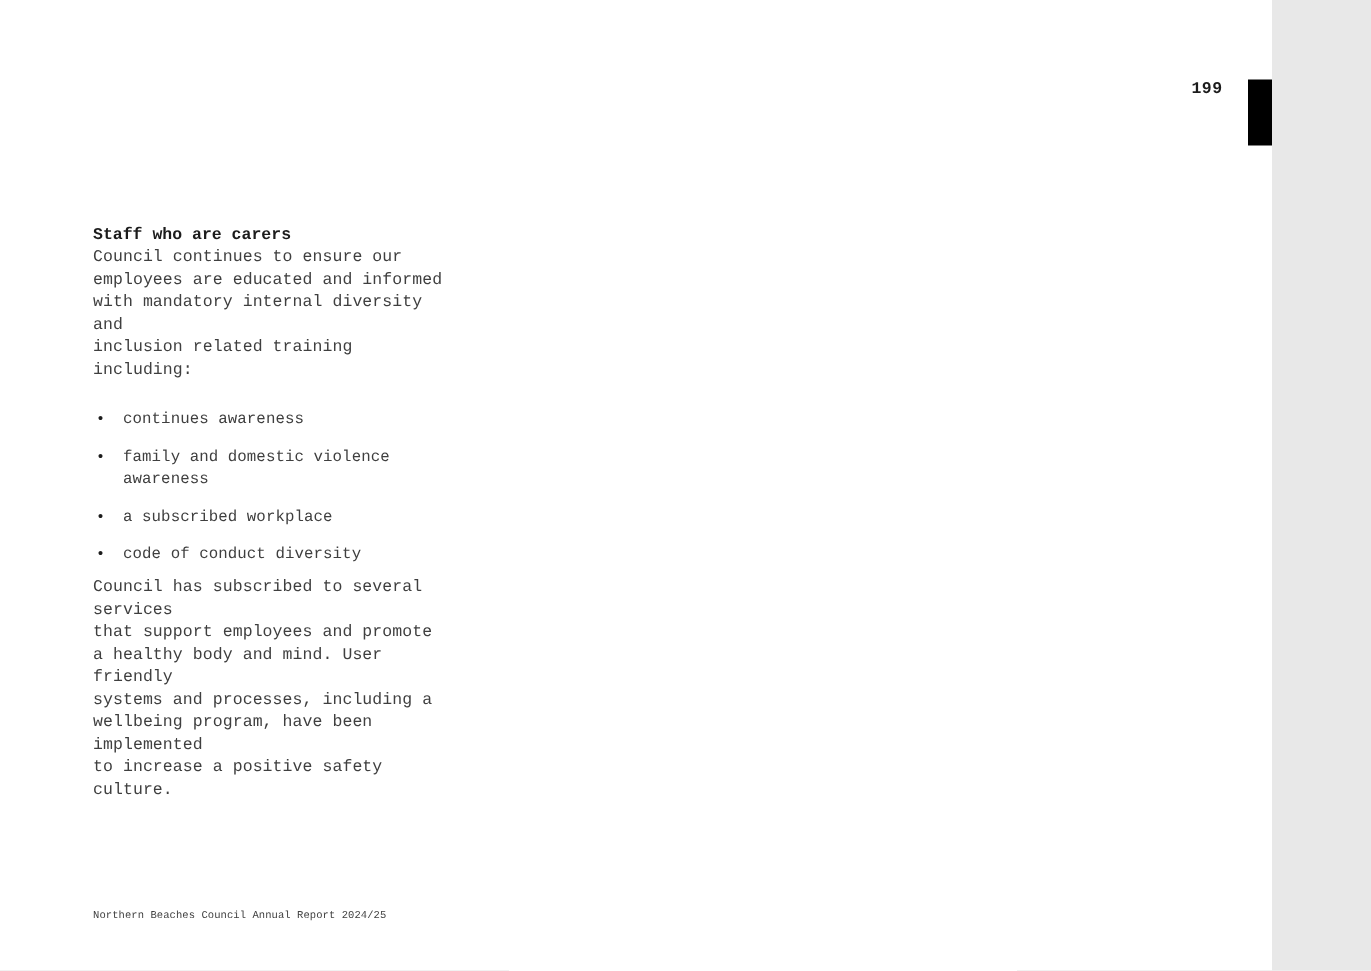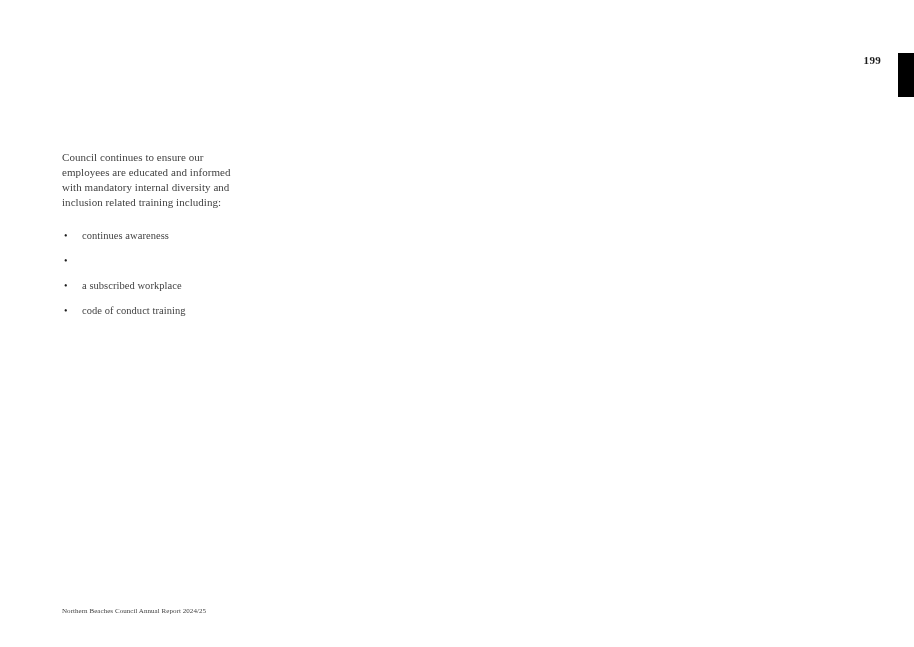--- a/index.html
+++ b/index.html
@@ -1,22 +1,22 @@
 <!DOCTYPE html>
 <html style="--background: #ffffff; --heading-text: #1c1c1c; --body-text: #3f3f3f; --tab-bar: #000000;"><head>
 <meta charset="utf-8">
 <style>
   * { box-sizing: border-box; }
   html, body { margin: 0; padding: 0; background: #e8e8e8; }
   .page {
     position: relative;
-    width: 914px;
+    width: 848px;
     height: 647px;
     background: var(--background, #ffffff);
-    font-family: Liberation Serif, serif;
+    font-family: Liberation Mono, monospace;
     overflow: hidden;
   }
   .page-number {
     position: absolute;
     top: 54px;
     right: 33px;
     font-size: 11px;
     line-height: 13px;
     font-weight: bold;
     letter-spacing: 0.3px;
@@ -89,43 +89,51 @@
 <body>
 
 <div class="page">
 
   <div class="page-number">199</div>
 
   <div class="edge-tab"></div>
 
   <div class="content">
 
+    <h3>Staff who are carers</h3>
 
     <p>Council continues to ensure our
 employees are educated and informed
 with mandatory internal diversity and
 inclusion related training including:</p>
 
     <ul>
       <li>
         <span class="bullet">•</span>
         <span>continues awareness</span>
       </li>
       <li>
         <span class="bullet">•</span>
+        <span>family and domestic violence awareness</span>
       </li>
       <li>
         <span class="bullet">•</span>
         <span>a subscribed workplace</span>
       </li>
       <li>
         <span class="bullet">•</span>
-        <span>code of conduct training</span>
+        <span>code of conduct diversity</span>
       </li>
     </ul>
 
+    <p class="p2">Council has subscribed to several services
+that support employees and promote
+a healthy body and mind. User friendly
+systems and processes, including a
+wellbeing program, have been implemented
+to increase a positive safety culture.</p>
 
 
   </div>
 
   <div class="footer">Northern Beaches Council Annual Report 2024/25</div>
 
 </div>
 
 </body></html>

